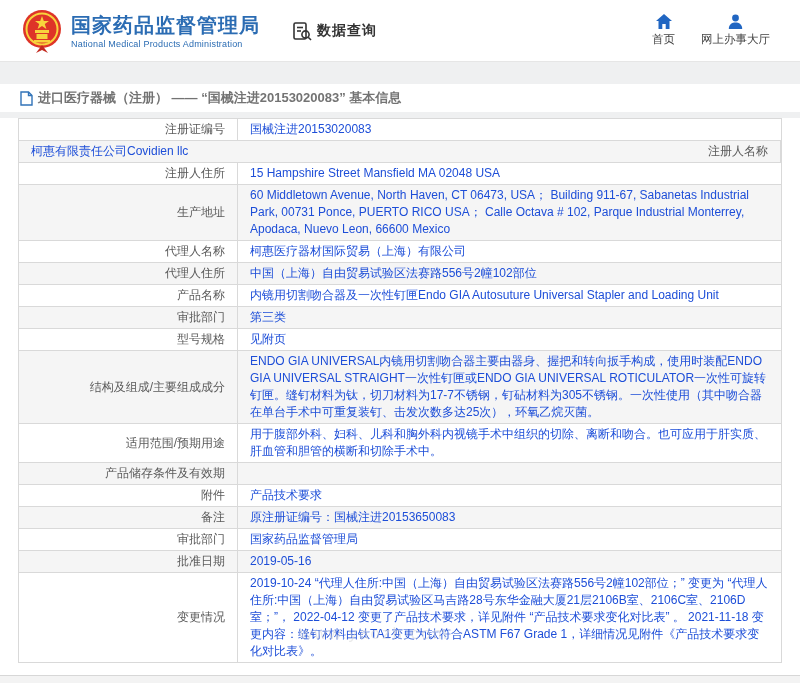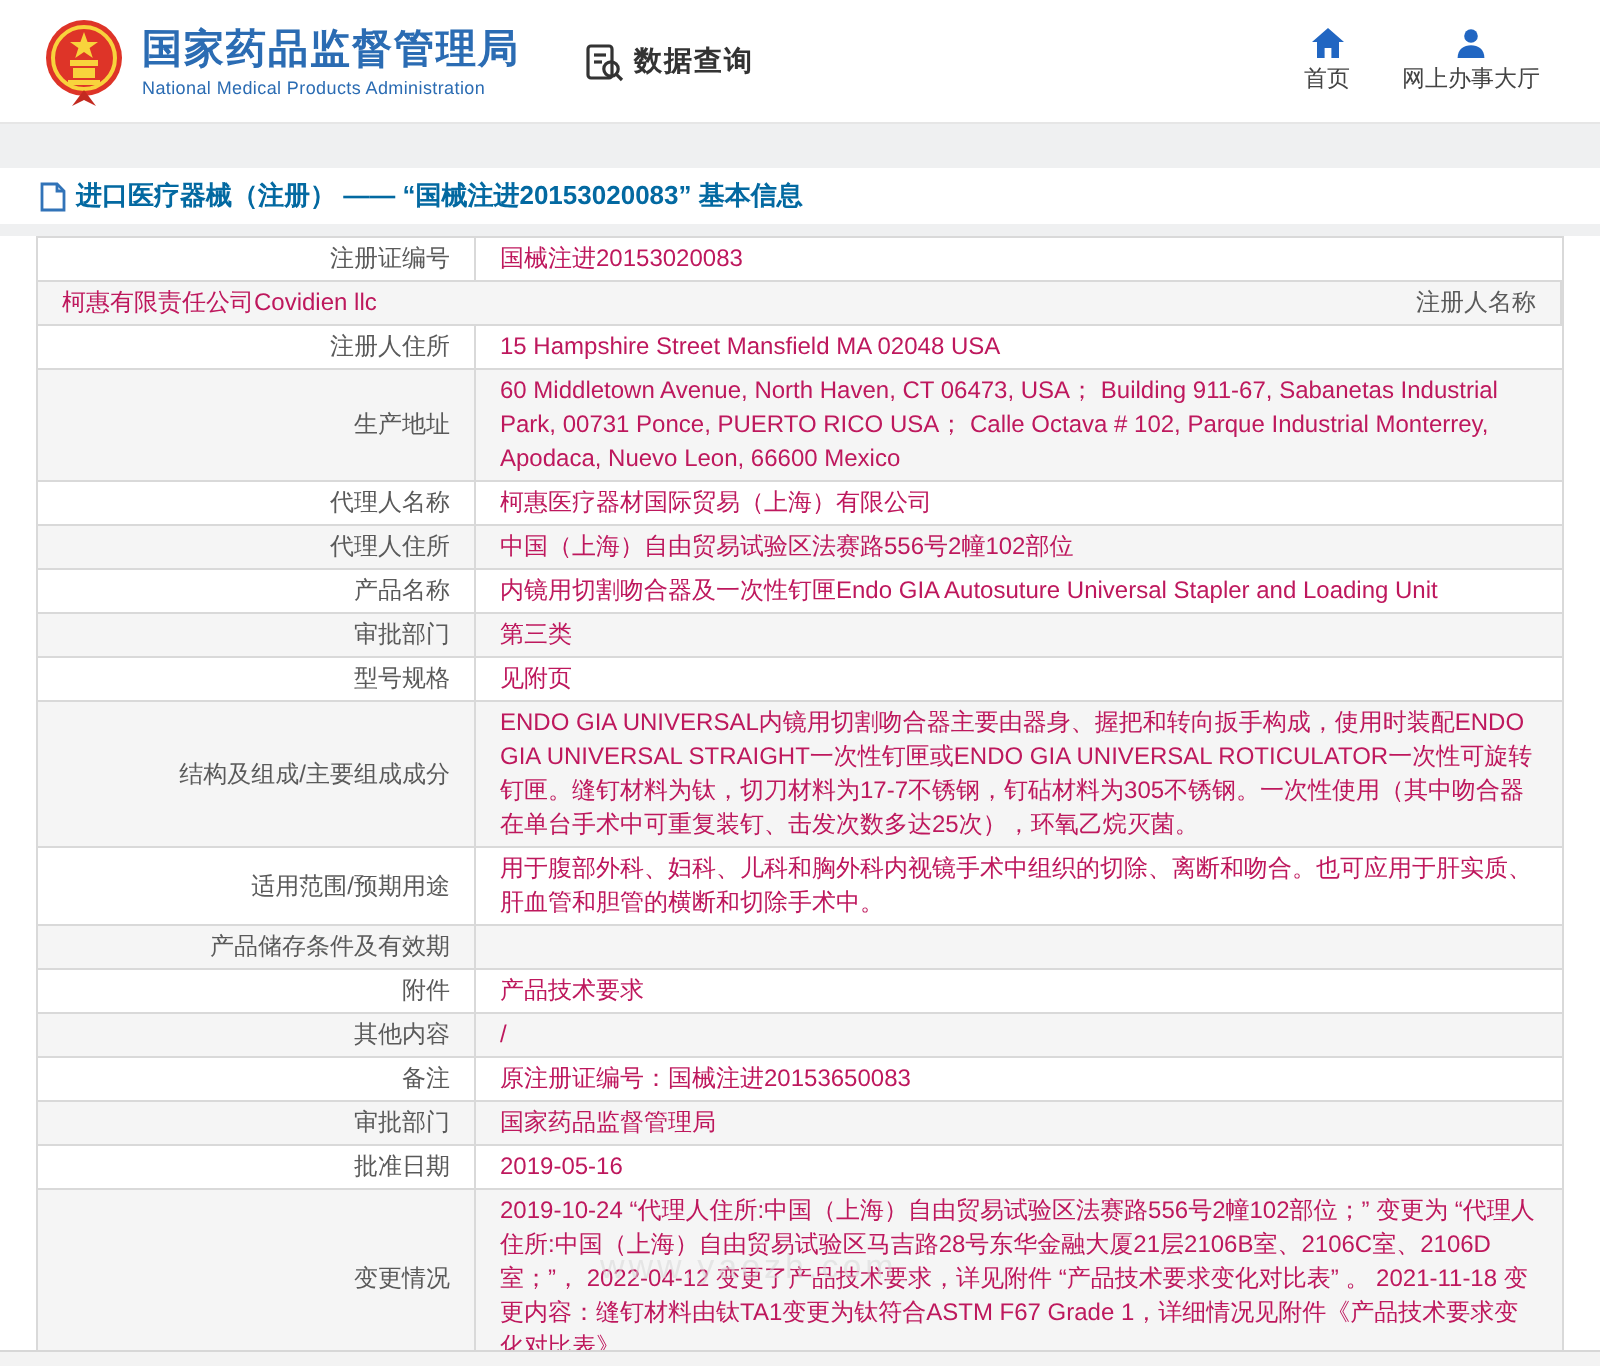--- a/index.html
+++ b/index.html
@@ -20,35 +20,35 @@
   .data-query { display:flex; align-items:center; margin-left:32px; cursor:pointer; }
   .data-query .dq-label { font-size:14px; font-weight:700; color:#333; margin-left:5px; letter-spacing:1px; }
   .header-nav { margin-left:auto; display:flex; gap:26px; padding-right:8px; }
   .nav-item { display:flex; flex-direction:column; align-items:center; cursor:pointer; }
   .nav-item .nav-label { font-size:11.5px; color:#444; margin-top:3px; }
   
   .breadcrumb-bar {
     margin-top:22px; height:28px; background:#ffffff;
     display:flex; align-items:center; padding-left:20px;
   }
-  .breadcrumb-text { font-size:13px; font-weight:600; color:#0369a1; margin-left:5px; }
+  .breadcrumb-text { font-size:13px; font-weight:600; color:#737373; margin-left:5px; }
   
   .content { margin-top:6px; background:#ffffff; height:559px; }
   .info-table {
     margin-left:18px; width:764px; border:1px solid #d9d9d9; border-bottom:none;
     background:#fff;
   }
   .row { display:flex; border-bottom:1px solid #d9d9d9; align-items:center; }
   .row:nth-child(even) { background:#f5f5f5; }
   .cell { line-height:17px; padding:2px 12px; min-height:21px; display:flex; align-items:center; }
   .cell.label {
     width:219px; flex:0 0 219px; justify-content:flex-end; text-align:center;
     color:#5a5a5a; border-right:1px solid #d9d9d9; align-self:stretch;
   }
-  .cell.value { flex:1; color:#be185d; flex-wrap:wrap; }
+  .cell.value { flex:1; color:#1d4ed8; flex-wrap:wrap; }
   
   .watermark {
     position:absolute; left:300px; top:624px; font-size:17px; font-weight:normal;
     color:#d9d9d9; opacity:0.55; letter-spacing:2px; pointer-events:none;
   }
   .footer {
     position:absolute; bottom:0; left:0; width:800px; height:8px;
     background:#f3f3f3; border-top:1px solid #d7d7d7;
   }
   svg { display:block; }
@@ -167,24 +167,20 @@
       </div>
       <div class="row">
         <div class="cell label">产品储存条件及有效期</div>
         <div class="cell value"></div>
       </div>
       <div class="row">
         <div class="cell label">附件</div>
         <div class="cell value">产品技术要求</div>
       </div>
       <div class="row">
-        <div class="cell label">其他内容</div>
-        <div class="cell value">/</div>
-      </div>
-      <div class="row">
         <div class="cell label">备注</div>
         <div class="cell value">原注册证编号：国械注进20153650083</div>
       </div>
       <div class="row">
         <div class="cell label">审批部门</div>
         <div class="cell value">国家药品监督管理局</div>
       </div>
       <div class="row">
         <div class="cell label">批准日期</div>
         <div class="cell value">2019-05-16</div>

